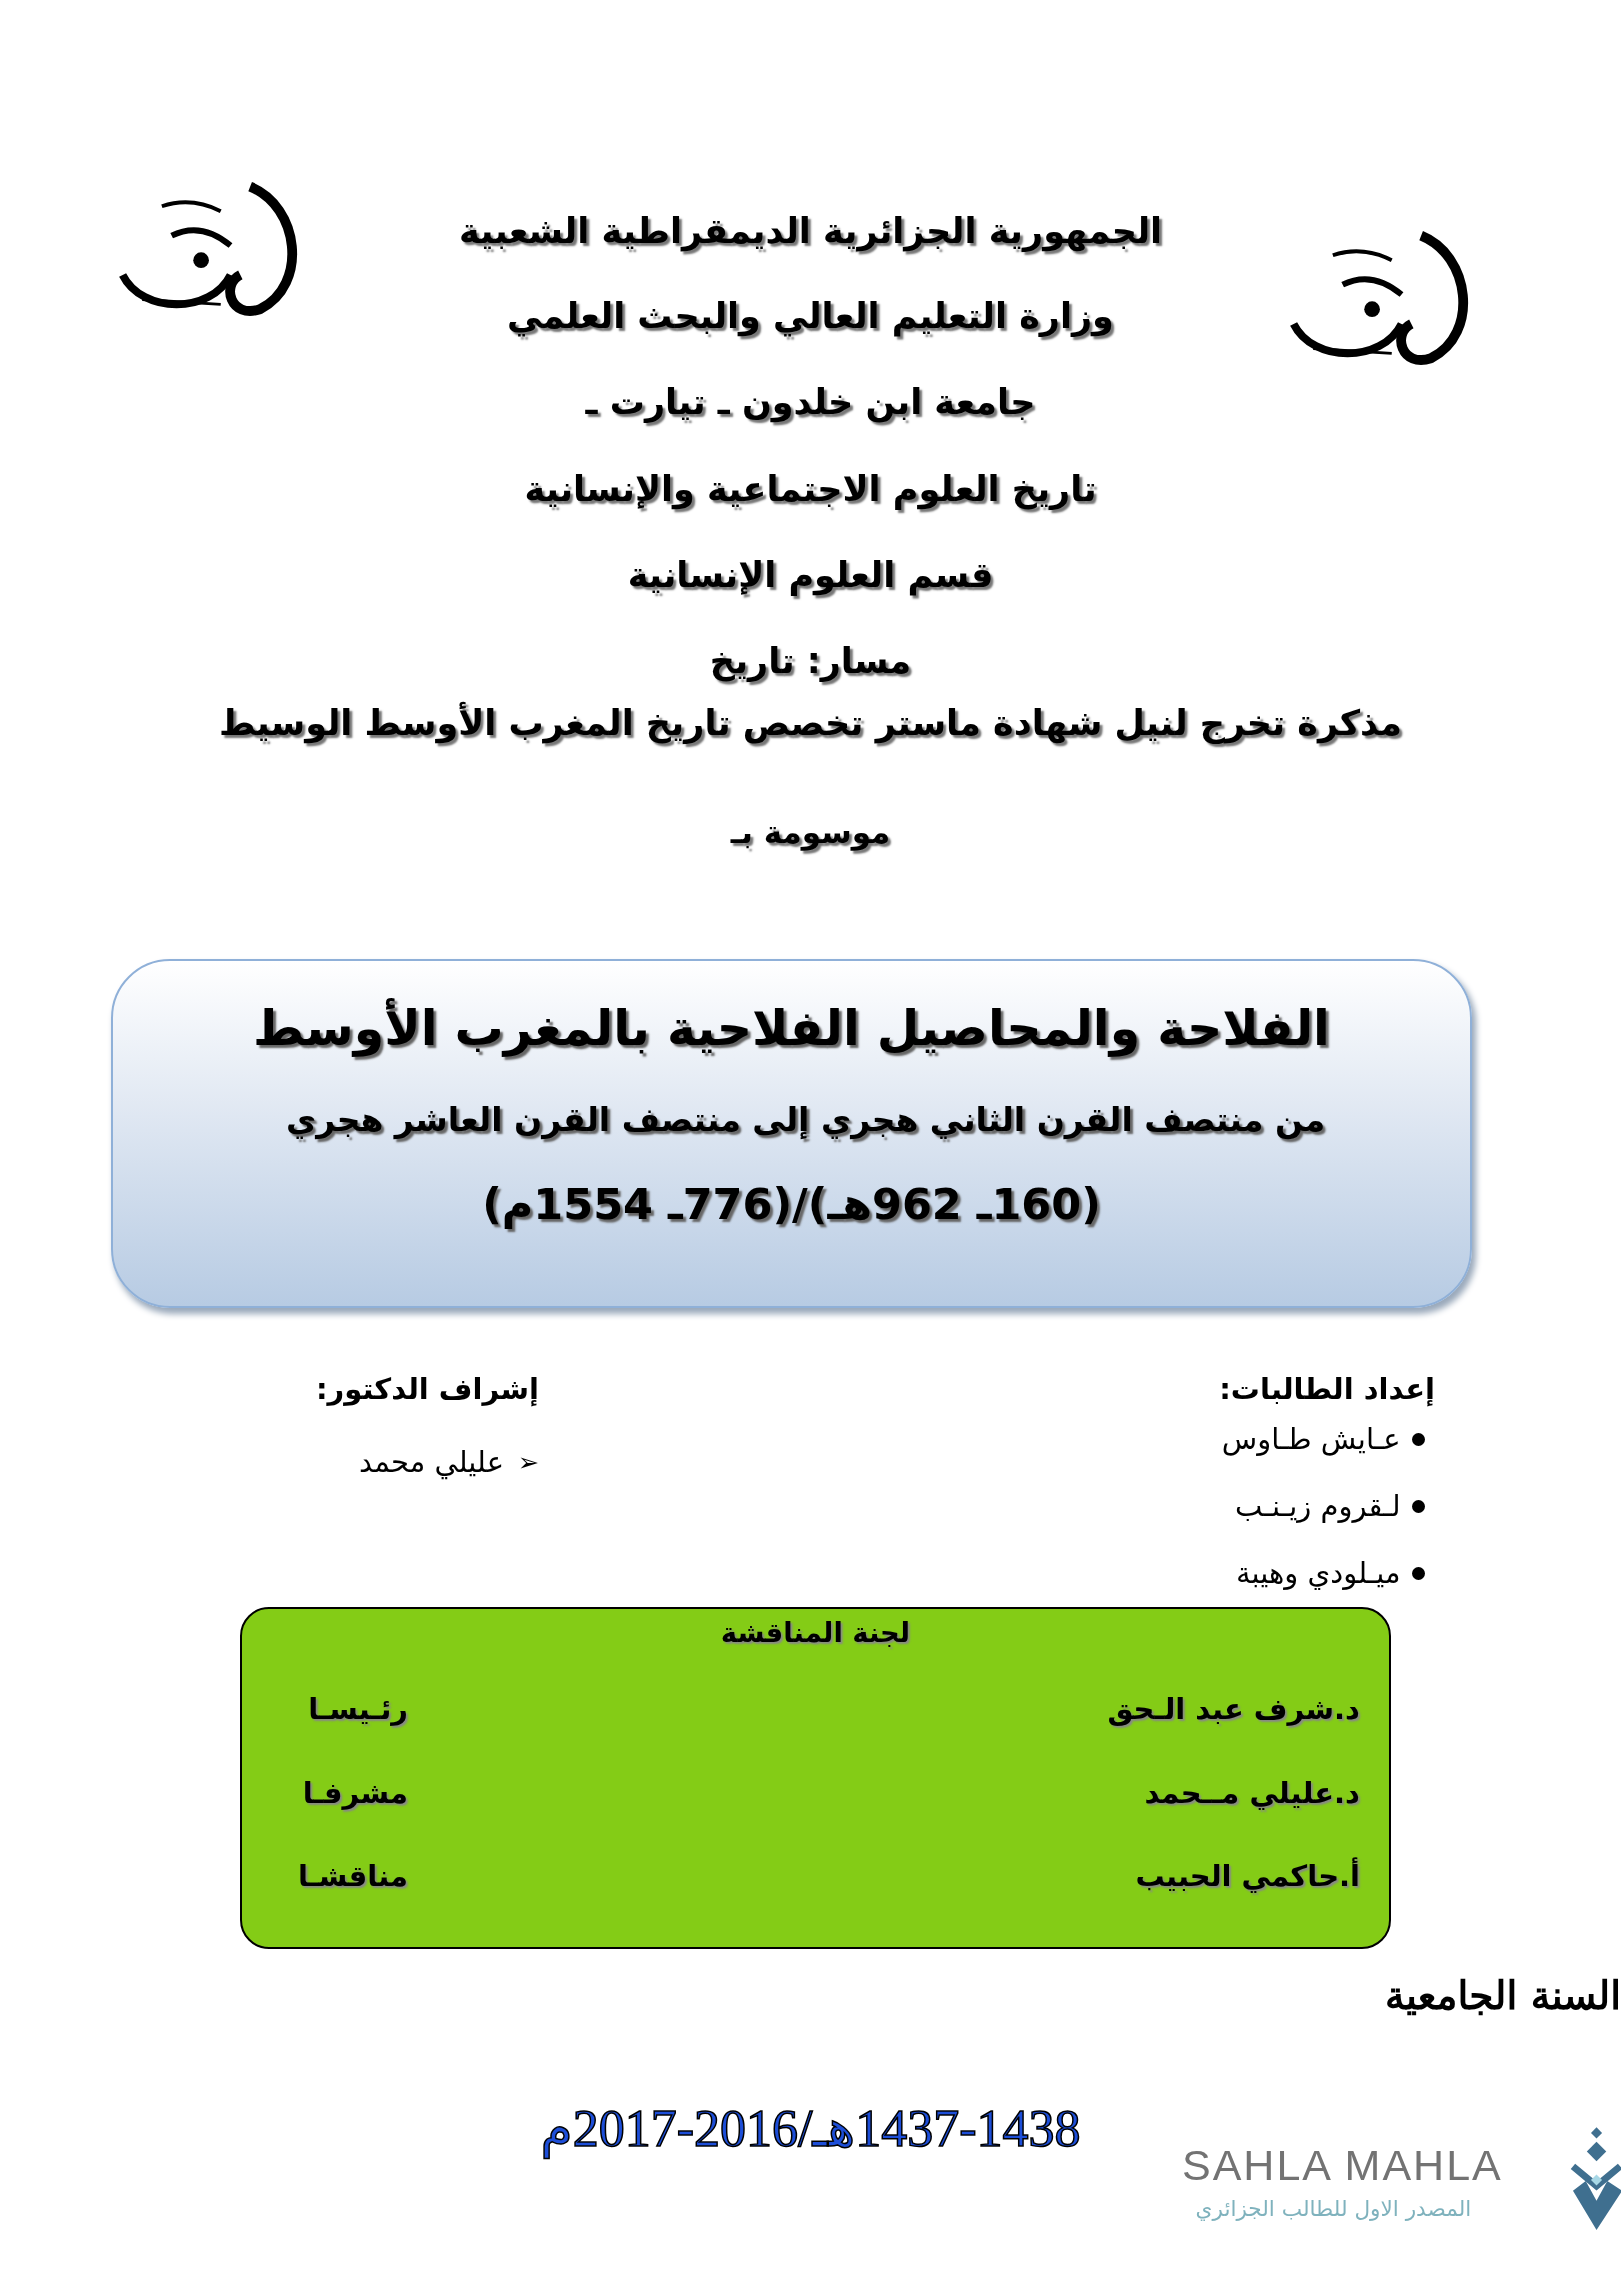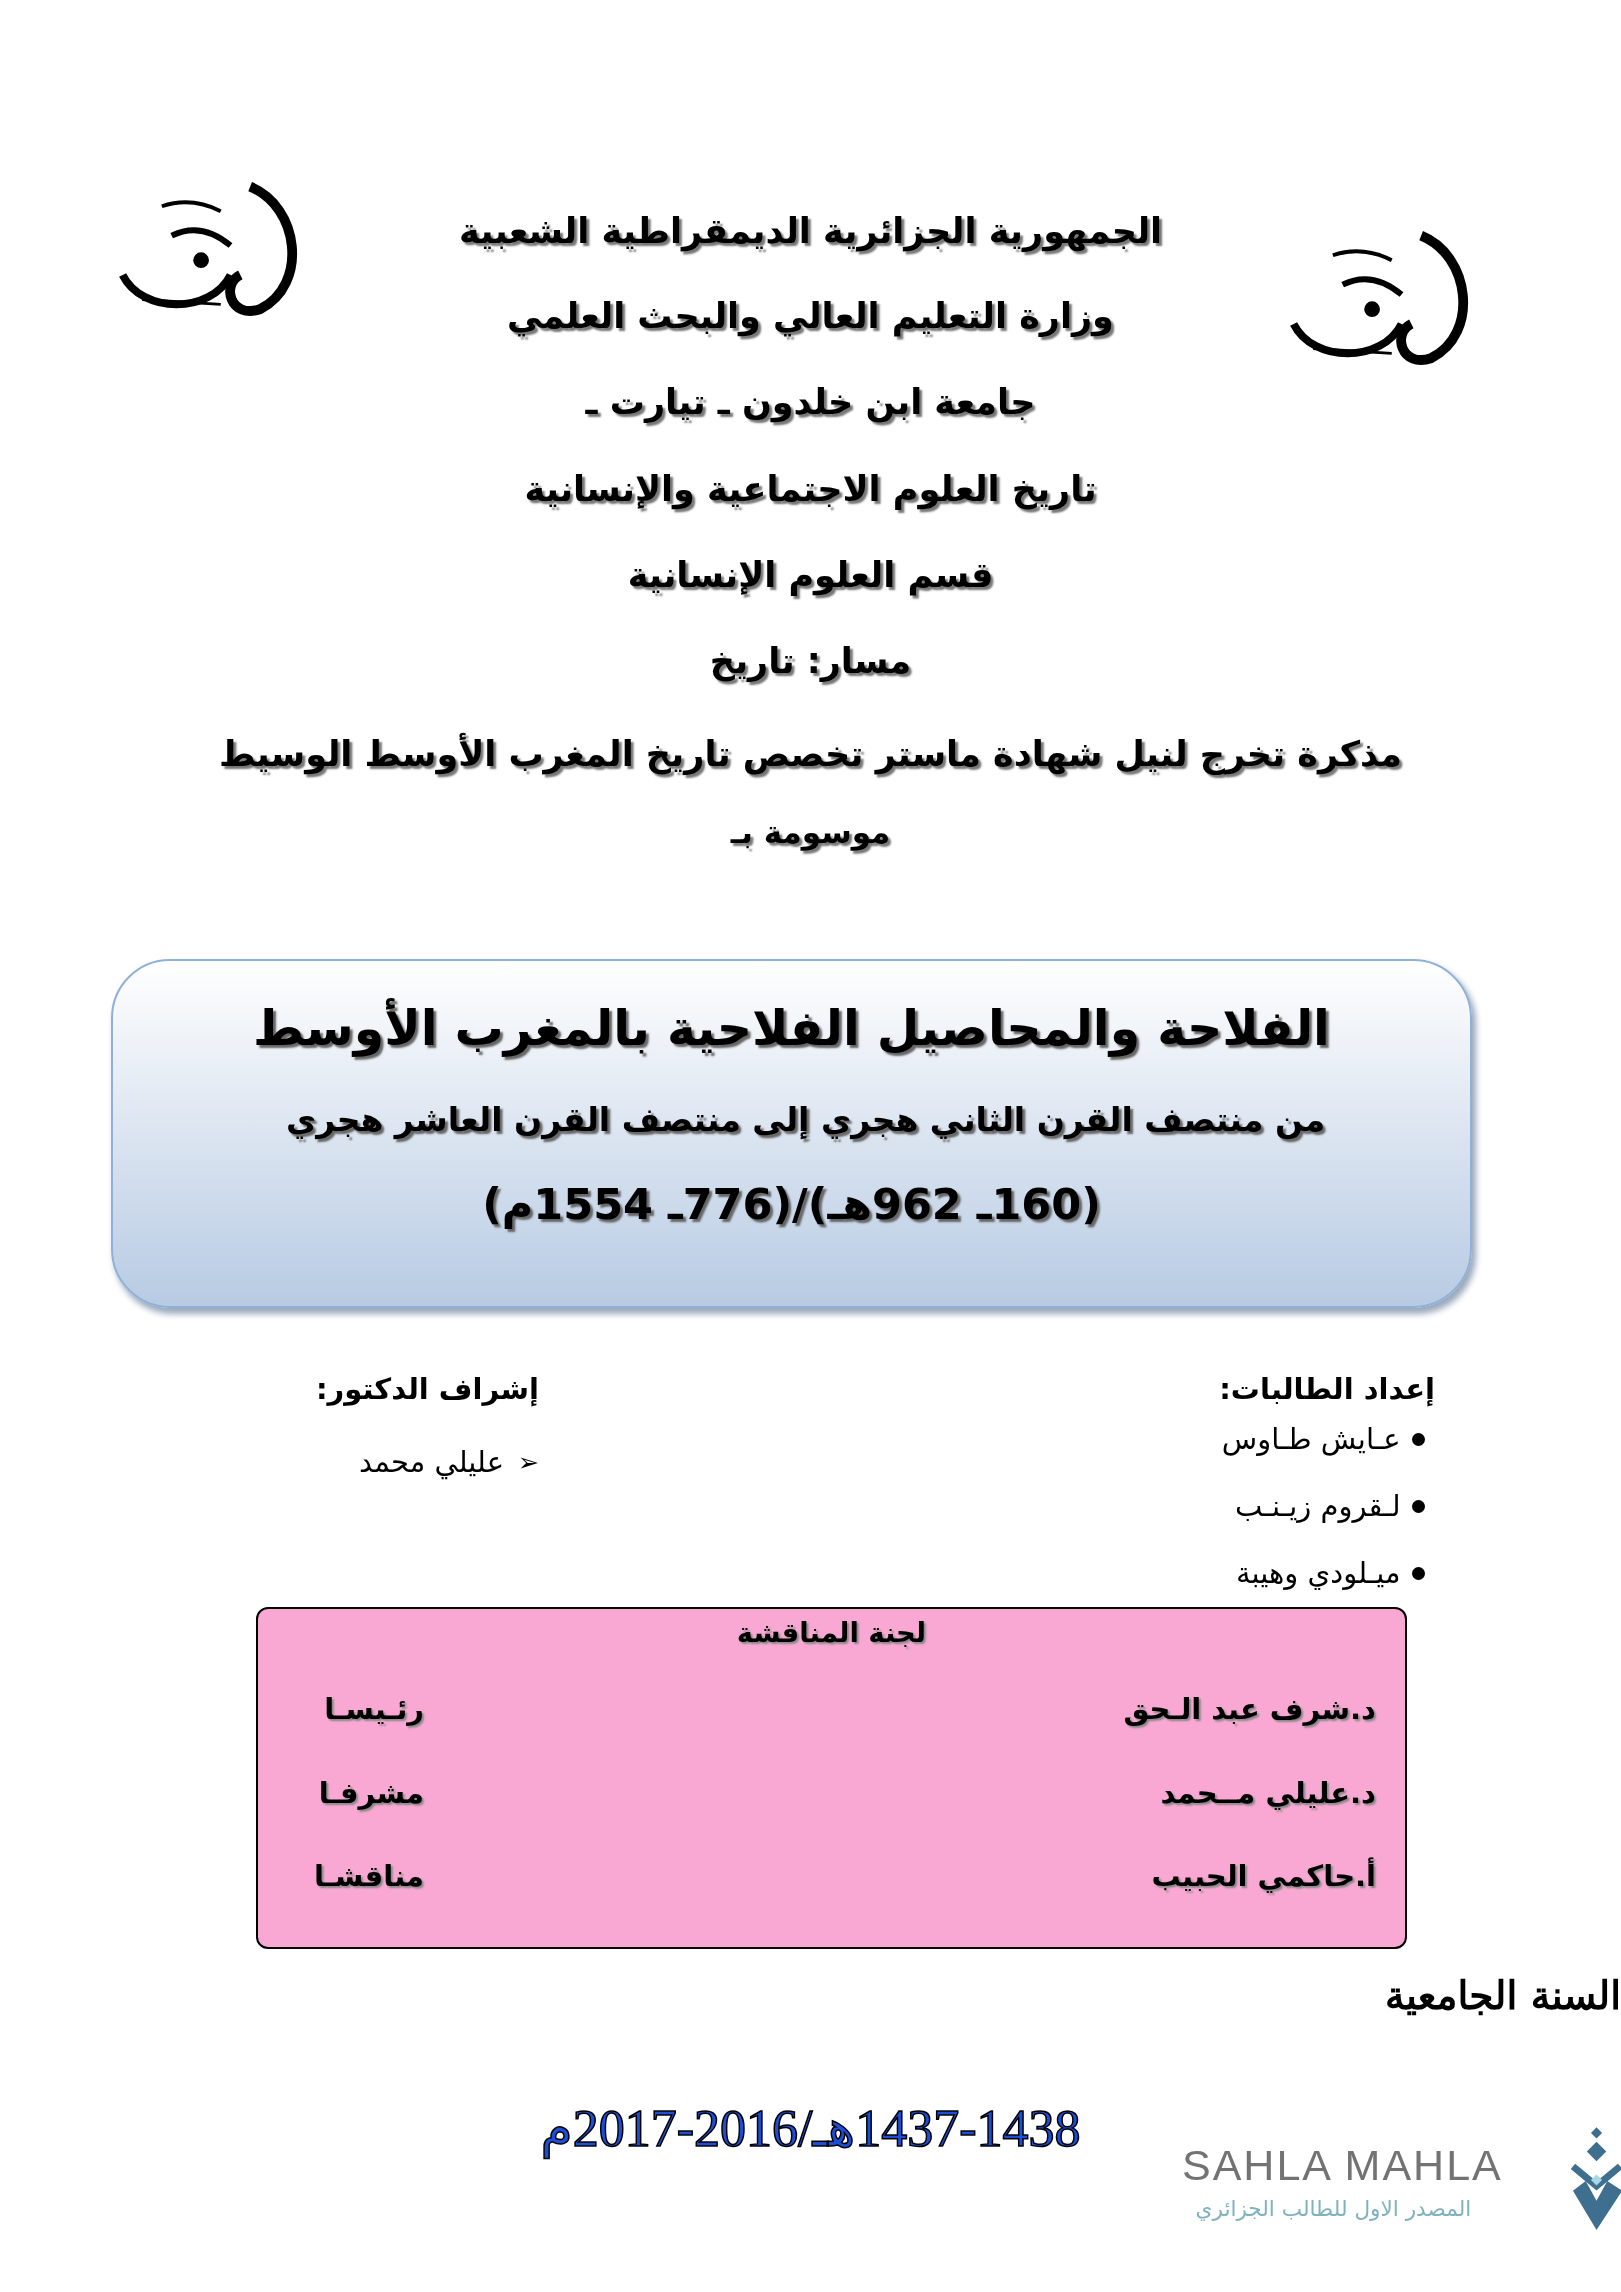--- a/index.html
+++ b/index.html
@@ -20,22 +20,22 @@
   .t3 { top:218px; font-size:43px; direction:rtl; }
   .students { position:absolute; right:186px; top:1372px; direction:rtl; text-align:right; }
   .students .lbl { font-size:29px; font-weight:bold; }
   .students ul { list-style:none; margin:0; padding:0; }
   .students li { font-size:29px; height:67px; line-height:67px; display:flex; align-items:center; gap:11px; padding-right:9.8px;}
   .bullet { width:13.7px; height:13.7px; border-radius:50%; background:#000; display:inline-block; }
   .supervisor { position:absolute; left:265px; top:1372px; direction:rtl; text-align:right; width:274px; }
   .supervisor .lbl { font-size:29px; font-weight:bold; }
   .supervisor .name { font-size:29px; margin-top:39px; display:flex; align-items:center; gap:13.7px; justify-content:flex-start; }
   .arrow { font-size:25.5px; }
-  .committee { position:absolute; left:256px; top:1607px; width:1147px; height:338px;
-               border:2.9px solid #000; border-radius:12px; direction:rtl; background:#f9a8d4; }
+  .committee { position:absolute; left:240px; top:1607px; width:1147px; height:338px;
+               border:2.9px solid #000; border-radius:29px; direction:rtl; background:#84cc16; }
   .committee .ttl { text-align:center; font-size:27.4px; font-weight:bold; margin-top:7.8px; text-shadow:2px 2px 2px #888; }
   .crow { position:absolute; left:0; right:0; font-size:29px; font-weight:bold; text-shadow:2px 2px 2px #888; }
   .crow .nm { position:absolute; right:29px; }
   .crow .rl { position:absolute; left:29px; width:137px; text-align:right; letter-spacing:2px; }
   .year-lbl { position:absolute; left:0; width:1621px; top:1972px; text-align:right; font-family:"DejaVu Serif", serif; font-size:39px; font-weight:bold; direction:rtl; }
   .year-val { position:absolute; left:0; width:1621px; top:2098px; text-align:center; font-family:"Liberation Serif", serif; font-size:52px; direction:rtl;
               color:#1d4ed8; -webkit-text-stroke:1.5px #000; }
   .wm { position:absolute; left:1176px; top:2127px; width:441px; height:118px; }
   .wm .brand { position:absolute; left:6px; top:13.7px; font-family:"Liberation Sans", sans-serif; font-size:43px; color:#737373; letter-spacing:2px; }
   .wm .sub { position:absolute; left:19.6px; top:69px; font-size:21.6px; color:#7fb2bd; direction:rtl; }
@@ -64,21 +64,21 @@
     <path d="M40 135 L 120 140" stroke="#000" stroke-width="3"></path>
   </svg>
 </div>
 
 <div class="center-line hdr" style="top:211px;">الجمهورية الجزائرية الديمقراطية الشعبية</div>
 <div class="center-line hdr" style="top:296px;">وزارة التعليم العالي والبحث العلمي</div>
 <div class="center-line hdr" style="top:382px;">جامعة ابن خلدون ـ تيارت ـ</div>
 <div class="center-line hdr" style="top:469px;">تاريخ العلوم الاجتماعية والإنسانية</div>
 <div class="center-line hdr" style="top:555px;">قسم العلوم الإنسانية</div>
 <div class="center-line hdr" style="top:641px;">مسار: تاريخ</div>
-<div class="center-line hdr" style="top:734px;">مذكرة تخرج لنيل شهادة ماستر تخصص تاريخ المغرب الأوسط الوسيط</div>
+<div class="center-line hdr" style="top:703px;">مذكرة تخرج لنيل شهادة ماستر تخصص تاريخ المغرب الأوسط الوسيط</div>
 <div class="center-line hdr" style="top:814px; font-size:31px;">موسومة بـ</div>
 
 <div class="title-box">
   <div class="t t1">الفلاحة والمحاصيل الفلاحية بالمغرب الأوسط</div>
   <div class="t t2">من منتصف القرن الثاني هجري إلى منتصف القرن العاشر هجري</div>
   <div class="t t3">(160ـ 962هـ)/(776ـ 1554م)</div>
 </div>
 
 <div class="students">
   <div class="lbl">إعداد الطالبات:</div>

